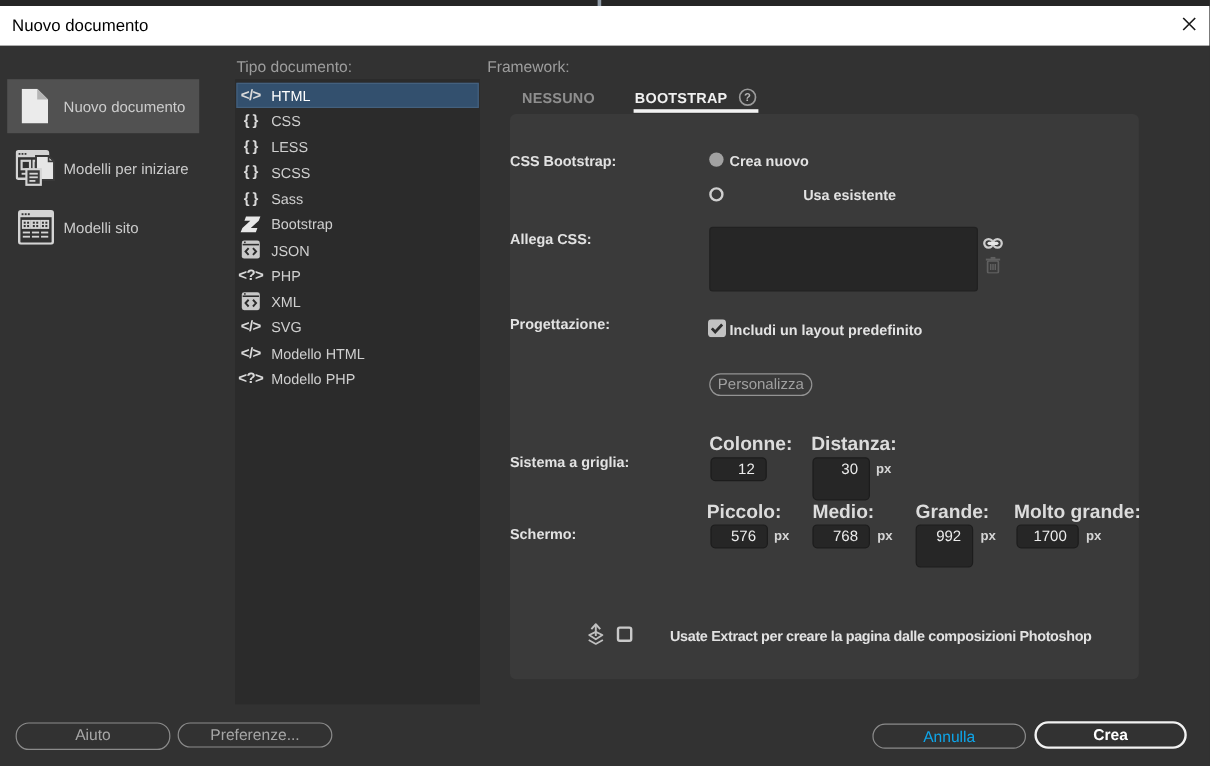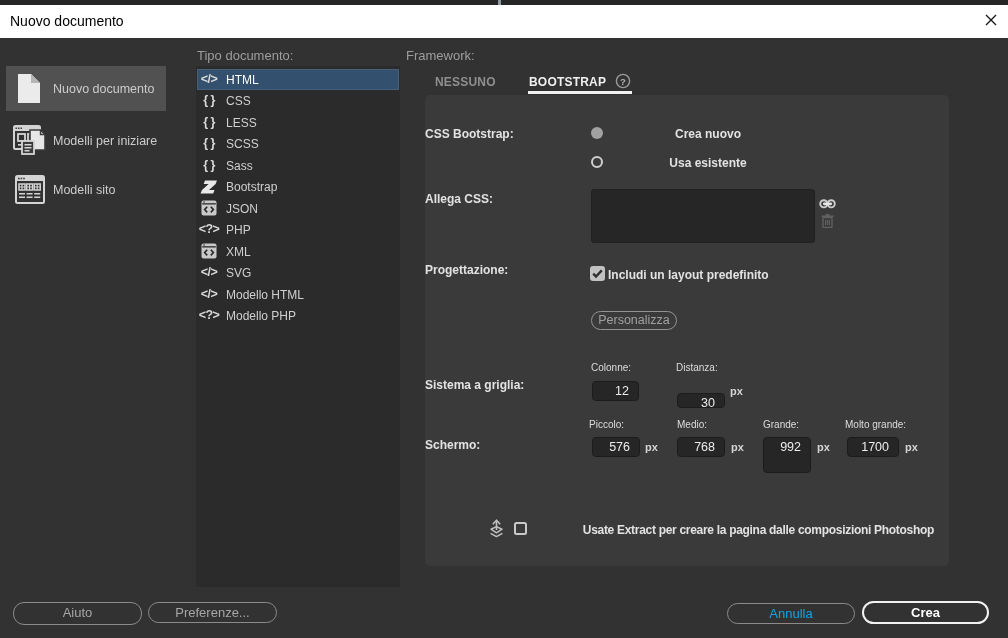--- a/index.html
+++ b/index.html
@@ -1,20 +1,20 @@
 <!DOCTYPE html>
 <html><head>
 <meta charset="utf-8">
 <style>
   html,body{margin:0;padding:0}
   body{width:1008px;height:638px;position:relative;background:#323232;
        font-family:"Liberation Sans",sans-serif;overflow:hidden}
   .abs{position:absolute}
   .lbl{position:absolute;font-weight:bold;color:#e2e2e2;font-size:12px;text-align:left}
-  .slbl{position:absolute;font-weight:normal;color:#dcdcdc;font-size:10px}
+  .slbl{position:absolute;font-weight:bold;color:#dcdcdc;font-size:16px}
   .inp{position:absolute;background:#262626;border:1px solid #1c1c1c;border-radius:4px;
        color:#ececec;font-size:12.5px;text-align:right;padding-right:9px;line-height:18px;box-sizing:border-box}
   .px{position:absolute;font-weight:bold;color:#d5d5d5;font-size:11px}
   .btn{position:absolute;border:1px solid #8b8b8b;border-radius:11px;color:#a6a6a6;
        font-size:13px;text-align:center;box-sizing:border-box}
   .row{position:absolute;left:196px;width:204px;height:21.5px;color:#cfcfcf;font-size:12px}
   .ric{position:absolute;left:2px;top:3px;width:22px;height:16px;color:#dadada;
        font-size:12.5px;font-weight:bold;text-align:center;letter-spacing:-0.5px}
   .rtx{position:absolute;left:30px;top:4px}
 </style>
@@ -152,21 +152,21 @@
   <svg class="abs" style="left:615px;top:73px" width="16" height="16" viewBox="0 0 16 16">
     <circle cx="8" cy="8" r="6.6" stroke="#9a9a9a" stroke-width="1.4" fill="none"></circle>
     <text x="8" y="11.5" font-size="9.5" font-weight="bold" fill="#b5b5b5" text-anchor="middle" font-family="Liberation Sans">?</text>
   </svg>
   <div class="abs" style="left:528px;top:91px;width:104px;height:2.5px;background:#f2f2f2"></div>
 
   <div class="abs" style="left:425px;top:95px;width:524px;height:471px;background:#3a3a3a;border-radius:5px"></div>
 
   <div class="lbl" style="left:425px;top:127px;width:150px">CSS Bootstrap:</div>
   <div class="abs" style="left:591px;top:127px;width:12px;height:12px;border-radius:50%;background:#a2a2a2"></div>
-  <div class="lbl" style="left:608px;top:127px;width:200px;text-align:center">Crea nuovo</div>
+  <div class="lbl" style="left:608px;top:127px;width:200px;text-align:left">Crea nuovo</div>
   <div class="abs" style="left:591px;top:155.5px;width:12px;height:12px;border-radius:50%;border:2px solid #cfcfcf;box-sizing:border-box"></div>
   <div class="lbl" style="left:608px;top:155.5px;width:200px;text-align:center">Usa esistente</div>
 
   <div class="lbl" style="left:425px;top:192px;width:150px">Allega CSS:</div>
   <div class="abs" style="left:591px;top:189px;width:224px;height:54px;background:#262626;border:1px solid #212121;border-radius:3px;box-sizing:border-box"></div>
   <div id="icon-link" class="abs" style="left:819px;top:196px"><svg width="17" height="12" viewBox="0 0 17 12">
       <circle cx="4.8" cy="5.8" r="3.6" stroke="#cdcdcd" stroke-width="1.9" fill="none"></circle>
       <circle cx="12.2" cy="5.8" r="3.6" stroke="#cdcdcd" stroke-width="1.9" fill="none"></circle>
       <rect x="3.9" y="4.4" width="9.2" height="2.8" rx="1.4" fill="#e6e6e6"></rect>
     </svg></div>
@@ -183,21 +183,21 @@
     <path d="M3.2 7.6 L6 10.6 L11.8 4.4" stroke="#2d2d2d" stroke-width="2.3" fill="none"></path>
   </svg>
   <div class="lbl" style="left:608px;top:268px;width:300px;text-align:left">Includi un layout predefinito</div>
 
   <div class="btn" style="left:591px;top:311px;width:86px;height:19px;border-radius:9.5px;line-height:17px;font-size:12.5px;border-color:#939393;color:#a0a0a0">Personalizza</div>
 
   <div class="lbl" style="left:425px;top:378px;width:150px">Sistema a griglia:</div>
   <div class="slbl" style="left:591px;top:362px">Colonne:</div>
   <div class="slbl" style="left:676px;top:362px">Distanza:</div>
   <div class="inp" style="left:592px;top:381px;width:47px;height:20px">12</div>
-  <div class="inp" style="left:677px;top:393px;width:48px;height:15px">30</div>
+  <div class="inp" style="left:677px;top:381px;width:48px;height:36px">30</div>
   <div class="px" style="left:730px;top:385px">px</div>
 
   <div class="lbl" style="left:425px;top:438px;width:150px">Schermo:</div>
   <div class="slbl" style="left:589px;top:419px">Piccolo:</div>
   <div class="slbl" style="left:677px;top:419px">Medio:</div>
   <div class="slbl" style="left:763px;top:419px">Grande:</div>
   <div class="slbl" style="left:845px;top:419px">Molto grande:</div>
   <div class="inp" style="left:592px;top:437px;width:48px;height:20px">576</div>
   <div class="px" style="left:645px;top:441px">px</div>
   <div class="inp" style="left:677px;top:437px;width:48px;height:20px">768</div>
@@ -207,18 +207,18 @@
   <div class="inp" style="left:847px;top:437px;width:52px;height:20px">1700</div>
   <div class="px" style="left:905px;top:441px">px</div>
 
   <div id="icon-extract" class="abs" style="left:488px;top:518px"><svg width="17" height="20" viewBox="0 0 17 20">
       <path d="M8.5 12 V3.2" stroke="#c0c0c0" stroke-width="1.6" fill="none"></path>
       <path d="M4.8 6.2 L8.5 2.2 L12.2 6.2" stroke="#c0c0c0" stroke-width="1.6" fill="none" stroke-linejoin="round"></path>
       <path d="M3 11.2 L8.5 8.6 L14 11.2 L8.5 14.8 L3 11.2 Z" stroke="#c0c0c0" stroke-width="1.5" fill="none" stroke-linejoin="round"></path>
       <path d="M2.6 15.4 L8.5 18.6 L14.4 15.4" stroke="#c0c0c0" stroke-width="1.5" fill="none" stroke-linejoin="round"></path>
     </svg></div>
   <div class="abs" style="left:514px;top:522px;width:13px;height:13px;border:2px solid #c9c9c9;border-radius:2.5px;box-sizing:border-box"></div>
-  <div class="lbl" style="left:534px;top:523px;width:400px;text-align:right;letter-spacing:-0.3px">Usate Extract per creare la pagina dalle composizioni Photoshop</div>
+  <div class="lbl" style="left:534px;top:523px;width:400px;text-align:center;letter-spacing:-0.3px">Usate Extract per creare la pagina dalle composizioni Photoshop</div>
 
   <div class="btn" style="left:13px;top:602px;width:129px;height:23px;line-height:19px">Aiuto</div>
   <div class="btn" style="left:148px;top:602px;width:129px;height:21px;line-height:19px">Preferenze...</div>
   <div class="btn" style="left:727px;top:603px;width:128px;height:21px;line-height:19px;color:#0ea5e9">Annulla</div>
   <div class="btn" style="left:862px;top:601px;width:127px;height:23px;line-height:19px;border:2.5px solid #f2f2f2;border-radius:12px;color:#ffffff;font-weight:bold">Crea</div>
 
 </body></html>

